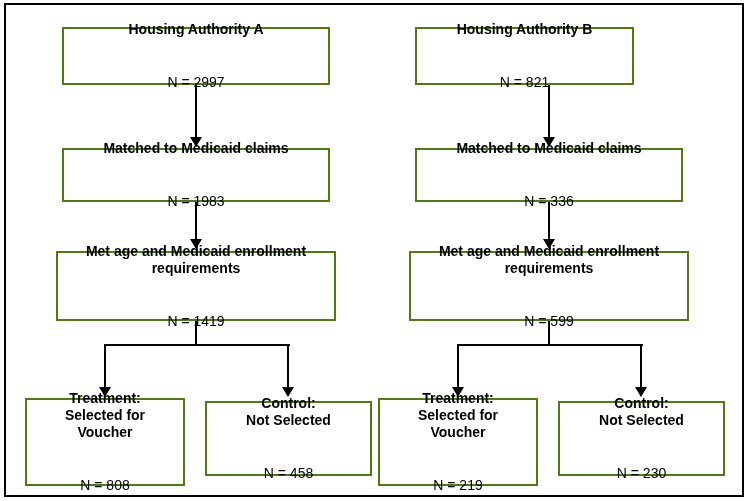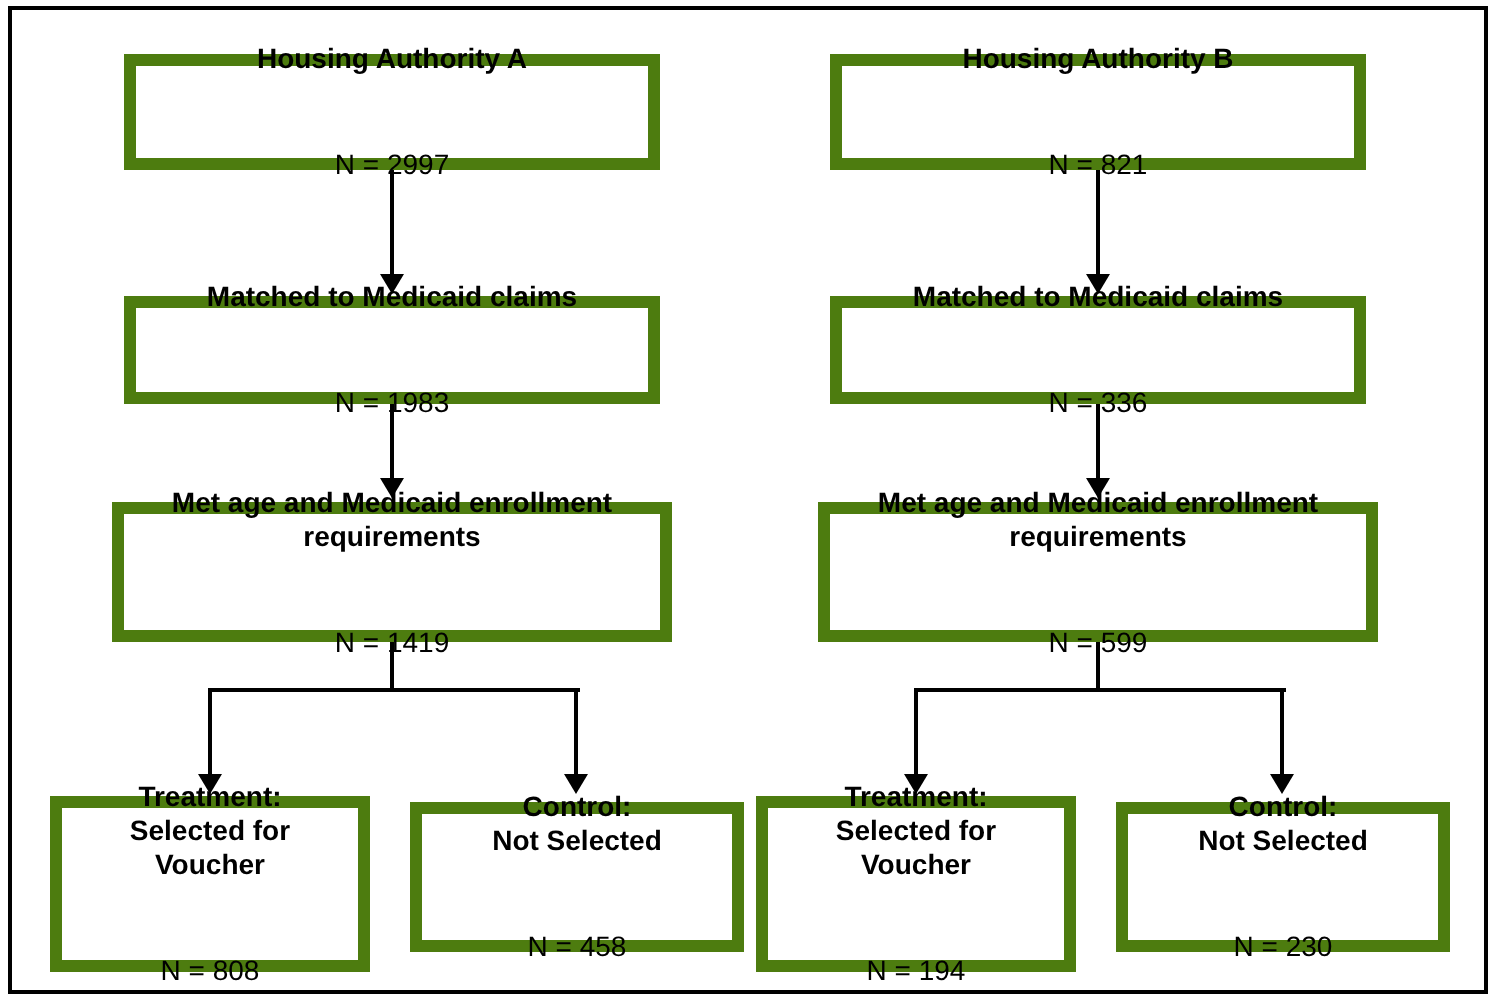--- a/index.html
+++ b/index.html
@@ -15,21 +15,21 @@
   .frame {
     position: absolute;
     left: 4px; top: 3px;
     width: 740px; height: 494px;
     border: 2px solid #000;
     background: transparent;
     pointer-events: none;
   }
   .box {
     position: absolute;
-    border: 6px solid #4d7c0f;
+    border: 2px solid #4d7c0f;
     background: #ffffff;
     display: flex;
     flex-direction: column;
     justify-content: center;
     text-align: center;
   }
   .box-label {
     font-weight: bold;
     font-size: 14px;
     line-height: 17px;
@@ -91,21 +91,21 @@
 Voucher</div>
   <div class="box-n">N = 808</div>
 </div>
 
 <div class="box" style="left:205px;top:401px;width:167px;height:75px">
   <div class="box-label">Control:
 Not Selected</div>
   <div class="box-n">N = 458</div>
 </div>
 
-<div class="box" style="left:415px;top:27px;width:268px;height:58px">
+<div class="box" style="left:415px;top:27px;width:219px;height:58px">
   <div class="box-label">Housing Authority B</div>
   <div class="box-n">N = 821</div>
 </div>
 
 <div class="vline" style="left:548px;top:85px;height:53px"></div>
 <div class="arrowhead" style="left:543px;top:137px"></div>
 
 <div class="box" style="left:415px;top:148px;width:268px;height:54px">
   <div class="box-label">Matched to Medicaid claims</div>
   <div class="box-n">N = 336</div>
@@ -124,20 +124,20 @@
 <div class="hline" style="left:457px;top:344px;width:186px"></div>
 <div class="vline" style="left:457px;top:344px;height:44px"></div>
 <div class="arrowhead" style="left:452px;top:387px"></div>
 <div class="vline" style="left:640px;top:344px;height:44px"></div>
 <div class="arrowhead" style="left:635px;top:387px"></div>
 
 <div class="box" style="left:378px;top:398px;width:160px;height:88px">
   <div class="box-label">Treatment:
 Selected for
 Voucher</div>
-  <div class="box-n">N = 194</div>
+  <div class="box-n">N = 219</div>
 </div>
 
 <div class="box" style="left:558px;top:401px;width:167px;height:75px">
   <div class="box-label">Control:
 Not Selected</div>
   <div class="box-n">N = 230</div>
 </div>
 
 </body></html>

